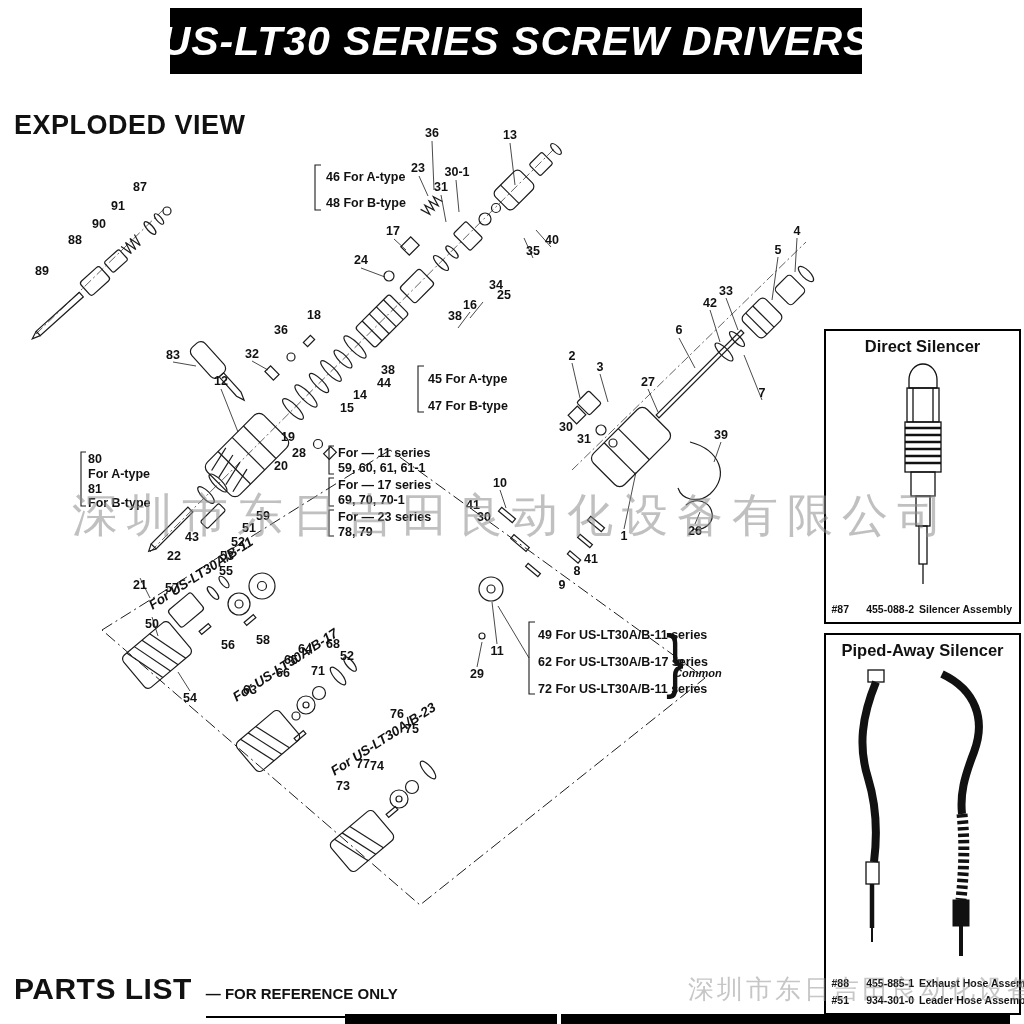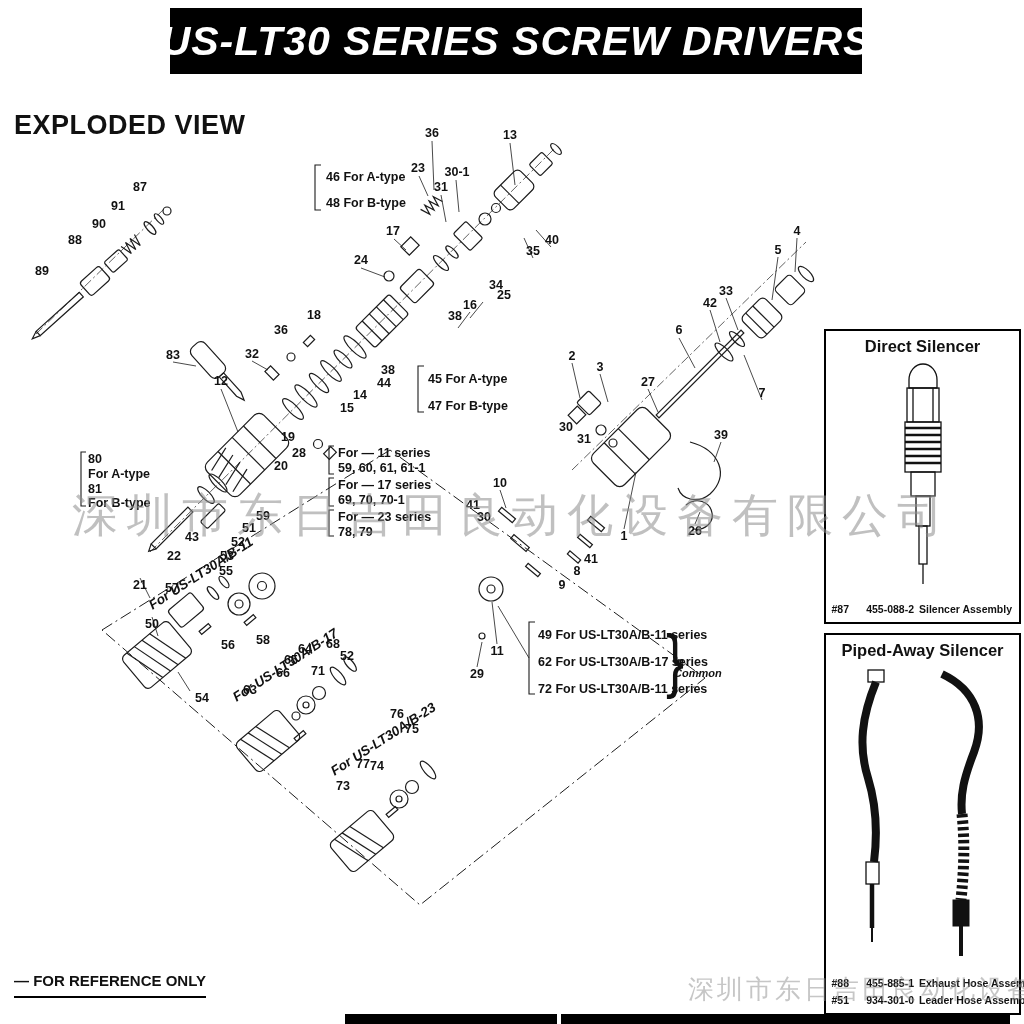--- a/index.html
+++ b/index.html
@@ -24,21 +24,21 @@
   .panel-rows{position:absolute;left:0;right:2px;bottom:5px;text-align:right;}
   .p-row{display:flex;gap:5px;font-size:10.5px;font-weight:bold;line-height:1.55;white-space:nowrap;}
   .p-row .ref{width:23px;flex:none;}
   .p-row .pn{width:60px;flex:none;}
   .watermark{position:absolute;left:512px;top:516px;transform:translate(-50%,-50%);font-size:46px;
        color:#8e8e8e;opacity:.55;letter-spacing:9px;white-space:nowrap;z-index:40;pointer-events:none;}
   .watermark2{position:absolute;left:688px;top:972px;font-size:26px;color:#8e8e8e;opacity:.5;
        letter-spacing:3px;white-space:nowrap;z-index:40;pointer-events:none;}
   .parts-list{position:absolute;left:14px;top:972px;display:flex;align-items:baseline;gap:14px;}
   .pl-title{font-size:30px;font-weight:bold;letter-spacing:.5px;}
-  .pl-note{font-size:15px;font-weight:bold;border-bottom:2px solid #000;padding-bottom:7px;}
+  .pl-note{font-size:15px;font-weight:bold;border-bottom:2px solid #000;padding-bottom:14px;}
   .bar{position:absolute;top:1014px;height:10px;background:#000;}
   .bar-left{left:345px;width:212px;}
   .bar-right{left:561px;width:449px;}
 </style>
 </head>
 <body>
 
 <div class="header-bar">US-LT30 SERIES SCREW DRIVERS</div>
 <div class="exploded-heading">EXPLODED VIEW</div>
 
@@ -361,21 +361,21 @@
       <span class="callout" style="left: 227px; top: 556px;">53</span>
       <span class="callout" style="left: 226px; top: 571px;">55</span>
       <span class="callout" style="left: 172px; top: 580px; margin-top: 8px;">57</span>
       <span class="callout" style="left: 591px; top: 559px;">41</span>
       <span class="callout" style="left: 577px; top: 571px;">8</span>
       <span class="callout" style="left: 562px; top: 585px;">9</span>
       <span class="callout" style="left: 140px; top: 585px;">21</span>
       <span class="callout" style="left: 152px; top: 624px;">50</span>
       <span class="callout" style="left: 263px; top: 640px;">58</span>
       <span class="callout" style="left: 228px; top: 645px;">56</span>
-      <span class="callout" style="left: 190px; top: 698px; margin-left: 12px;">54</span>
+      <span class="callout" style="left: 190px; top: 698px;">54</span>
       <span class="callout" style="left: 497px; top: 651px;">11</span>
       <span class="callout" style="left: 477px; top: 674px;">29</span>
       <span class="callout" style="left: 333px; top: 644px;">68</span>
       <span class="callout" style="left: 347px; top: 656px;">52</span>
       <span class="callout" style="left: 305px; top: 649px;">64</span>
       <span class="callout" style="left: 291px; top: 660px;">65</span>
       <span class="callout" style="left: 283px; top: 673px;">66</span>
       <span class="callout" style="left: 318px; top: 671px;">71</span>
       <span class="callout" style="left: 250px; top: 690px;">63</span>
       <span class="callout" style="left: 412px; top: 729px;">75</span>
@@ -467,17 +467,18 @@
         <span class="pn">934-301-0</span>
         <span class="desc">Leader Hose Assembly</span>
       </div>
     </div>
 </section>
 
 <div class="watermark">深圳市东日吉田良动化设备有限公司</div>
 <div class="watermark2">深圳市东日吉田良动化设备有限公司</div>
 
 <div class="parts-list">
+  <span class="pl-title">PARTS LIST</span>
   <span class="pl-note">— FOR REFERENCE ONLY</span>
 </div>
 
 <div class="bar bar-left"></div>
 <div class="bar bar-right"></div>
 
 </body></html>

